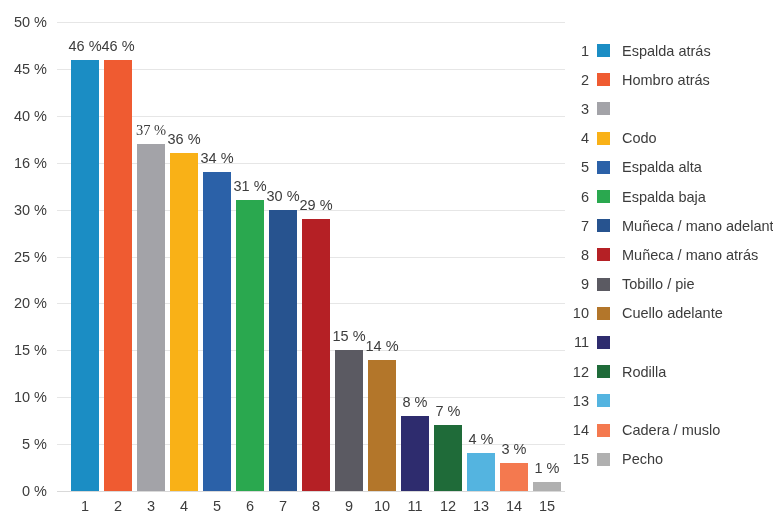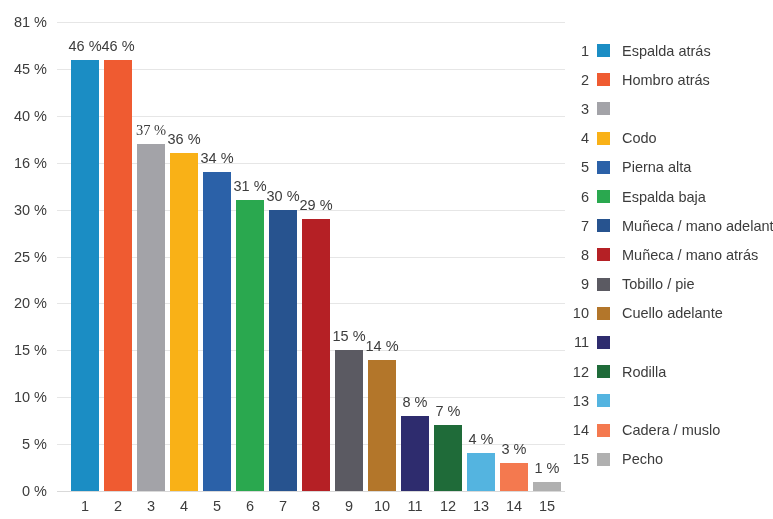--- a/index.html
+++ b/index.html
@@ -132,21 +132,21 @@
       <div class="y-tick" style="top: 484px;">0 %</div>
       <div class="y-tick" style="top: 437.1px;">5 %</div>
       <div class="y-tick" style="top: 390.2px;">10 %</div>
       <div class="y-tick" style="top: 343.3px;">15 %</div>
       <div class="y-tick" style="top: 296.4px;">20 %</div>
       <div class="y-tick" style="top: 249.5px;">25 %</div>
       <div class="y-tick" style="top: 202.6px;">30 %</div>
       <div class="y-tick" style="top: 155.7px;">16 %</div>
       <div class="y-tick" style="top: 108.8px;">40 %</div>
       <div class="y-tick" style="top: 61.9px;">45 %</div>
-      <div class="y-tick" style="top: 15px;">81 %</div>
+      <div class="y-tick" style="top: 15px;">50 %</div>
     </div>
 
   <div class="plot-area">
     <div id="gridlines">
         <div class="gridline baseline" style="top: 469px;"></div>
         <div class="gridline" style="top: 422.1px;"></div>
         <div class="gridline" style="top: 375.2px;"></div>
         <div class="gridline" style="top: 328.3px;"></div>
         <div class="gridline" style="top: 281.4px;"></div>
         <div class="gridline" style="top: 234.5px;"></div>
@@ -227,21 +227,21 @@
         <span class="legend-swatch" style="background: rgb(163, 163, 168);"></span>
       </div>
       <div class="legend-row">
         <span class="legend-index">4</span>
         <span class="legend-swatch" style="background: rgb(249, 177, 23);"></span>
         <span class="legend-text">Codo</span>
       </div>
       <div class="legend-row">
         <span class="legend-index">5</span>
         <span class="legend-swatch" style="background: rgb(43, 97, 168);"></span>
-        <span class="legend-text">Pierna alta</span>
+        <span class="legend-text">Espalda alta</span>
       </div>
       <div class="legend-row">
         <span class="legend-index">6</span>
         <span class="legend-swatch" style="background: rgb(42, 168, 79);"></span>
         <span class="legend-text">Espalda baja</span>
       </div>
       <div class="legend-row">
         <span class="legend-index">7</span>
         <span class="legend-swatch" style="background: rgb(39, 83, 143);"></span>
         <span class="legend-text">Muñeca / mano adelante</span>

